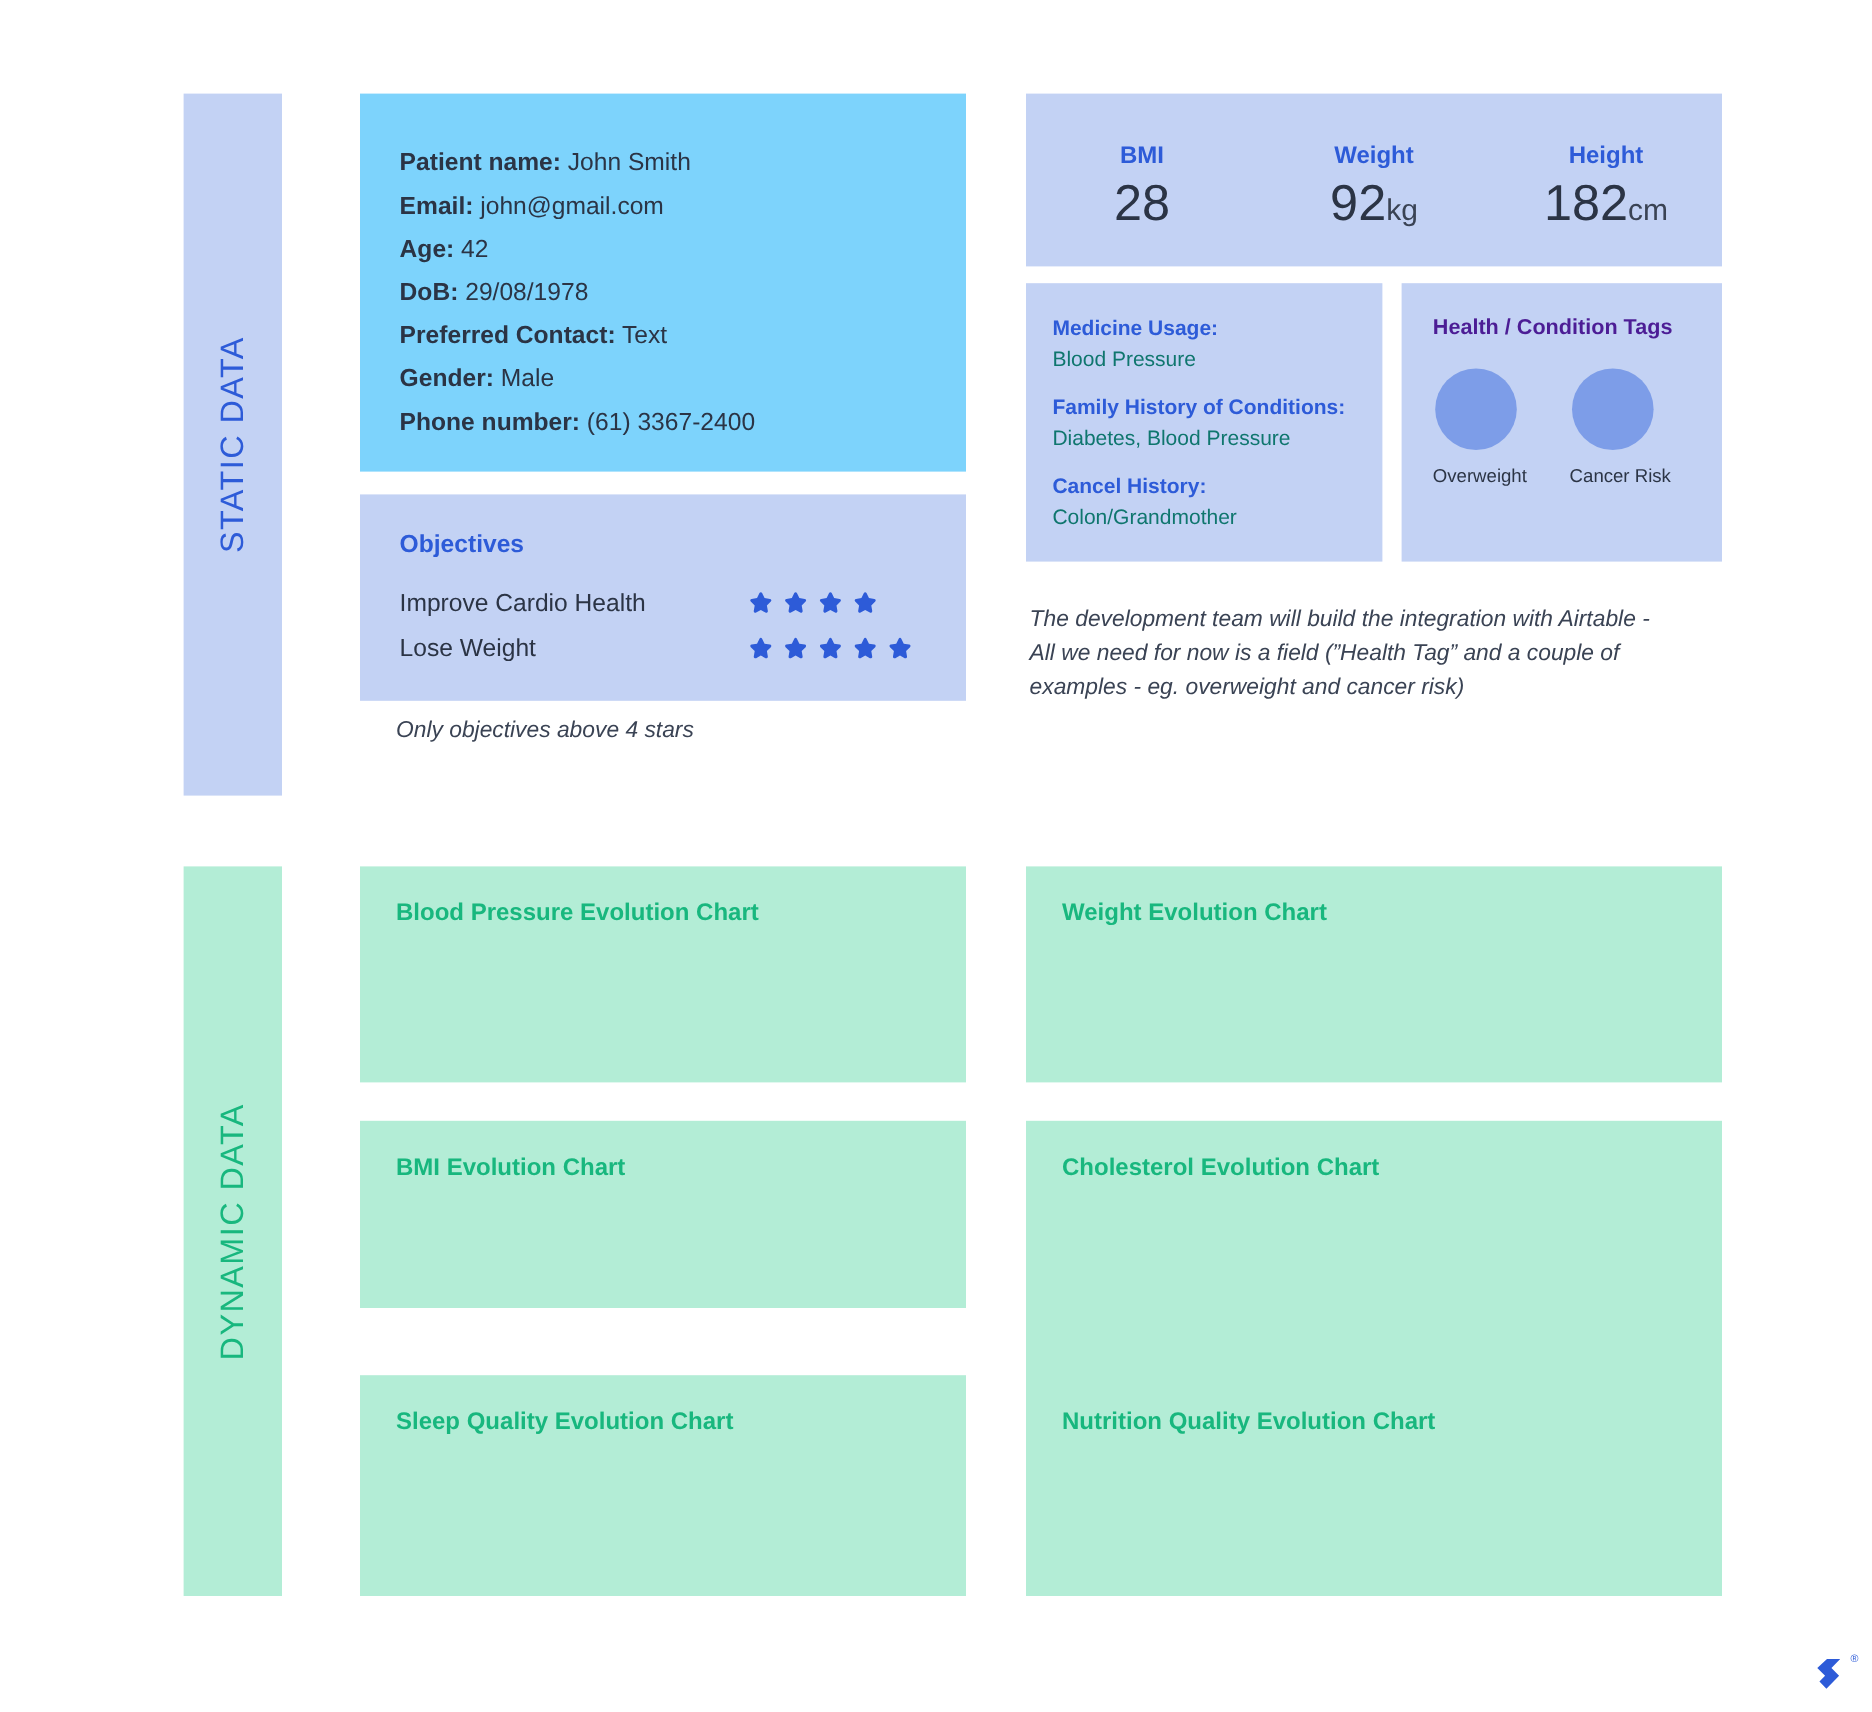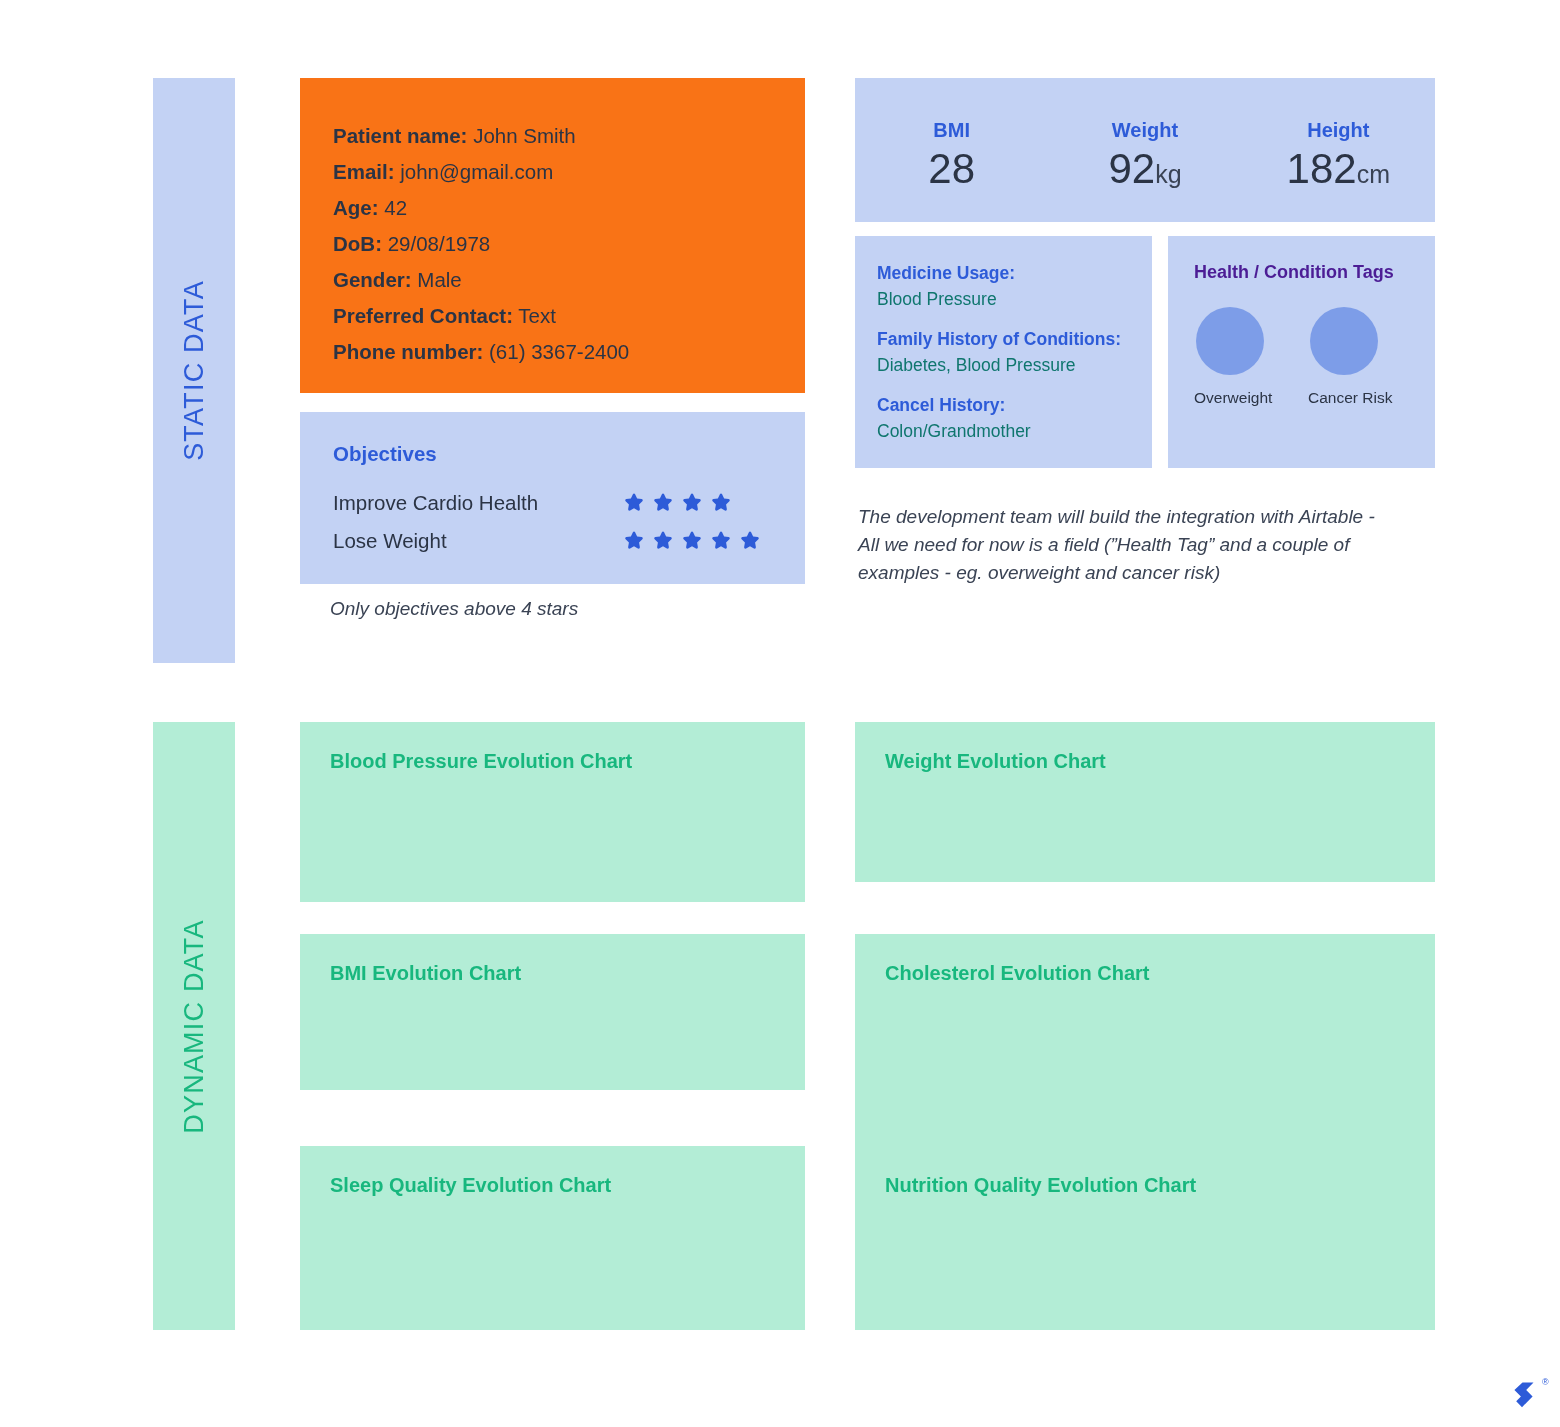--- a/index.html
+++ b/index.html
@@ -39,21 +39,21 @@
   #sidebar-static .sidebar-label { color: #2d5bd8; }
   #sidebar-dynamic {
     left: 153px; top: 722px; width: 82px; height: 608px;
     background: #b3edd6;
   }
   #sidebar-dynamic .sidebar-label { color: #18b77e; }
 
   
   #patient-card {
     left: 300px; top: 78px; width: 505px; height: 315px;
-    background: #f97316;
+    background: #7dd3fc;
     padding: 40px 0 0 33px;
   }
   .info-line {
     font-size: 20.5px;
     line-height: 36px;
     color: #2b3445;
     white-space: nowrap;
   }
   .info-line .k { font-weight: 700; }
   .info-line .v { font-weight: 400; }
@@ -210,26 +210,26 @@
   </div>
   <div class="info-line">
     <span class="k">Age:</span>
     <span class="v">42</span>
   </div>
   <div class="info-line">
     <span class="k">DoB:</span>
     <span class="v">29/08/1978</span>
   </div>
   <div class="info-line">
+    <span class="k">Preferred Contact:</span>
+    <span class="v">Text</span>
+  </div>
+  <div class="info-line">
     <span class="k">Gender:</span>
     <span class="v">Male</span>
-  </div>
-  <div class="info-line">
-    <span class="k">Preferred Contact:</span>
-    <span class="v">Text</span>
   </div>
   <div class="info-line">
     <span class="k">Phone number:</span>
     <span class="v">(61) 3367-2400</span>
   </div>
 </div>
 
 <div class="abs" id="objectives-card">
   <div id="objectives-title">Objectives</div>
 
@@ -321,21 +321,21 @@
 
 <div class="abs" id="dev-note">The development team will build the integration with Airtable - All we need for now is a field (”Health Tag” and a couple of examples  - eg. overweight and cancer risk)</div>
 
 <div class="abs sidebar" id="sidebar-dynamic">
   <span class="sidebar-label">DYNAMIC DATA</span>
 </div>
 
 <div class="abs chart-card" style="left:300px; top:722px; width:505px; height:180px;">
   <div class="chart-title">Blood Pressure Evolution Chart</div>
 </div>
-<div class="abs chart-card" style="left:855px; top:722px; width:580px; height:160px;">
+<div class="abs chart-card" style="left:855px; top:722px; width:580px; height:180px;">
   <div class="chart-title">Weight Evolution Chart</div>
 </div>
 
 <div class="abs chart-card" style="left:300px; top:934px; width:505px; height:156px;">
   <div class="chart-title">BMI Evolution Chart</div>
 </div>
 <div class="abs chart-card" style="left:855px; top:934px; width:580px; height:219px;">
   <div class="chart-title">Cholesterol Evolution Chart</div>
 </div>
 

